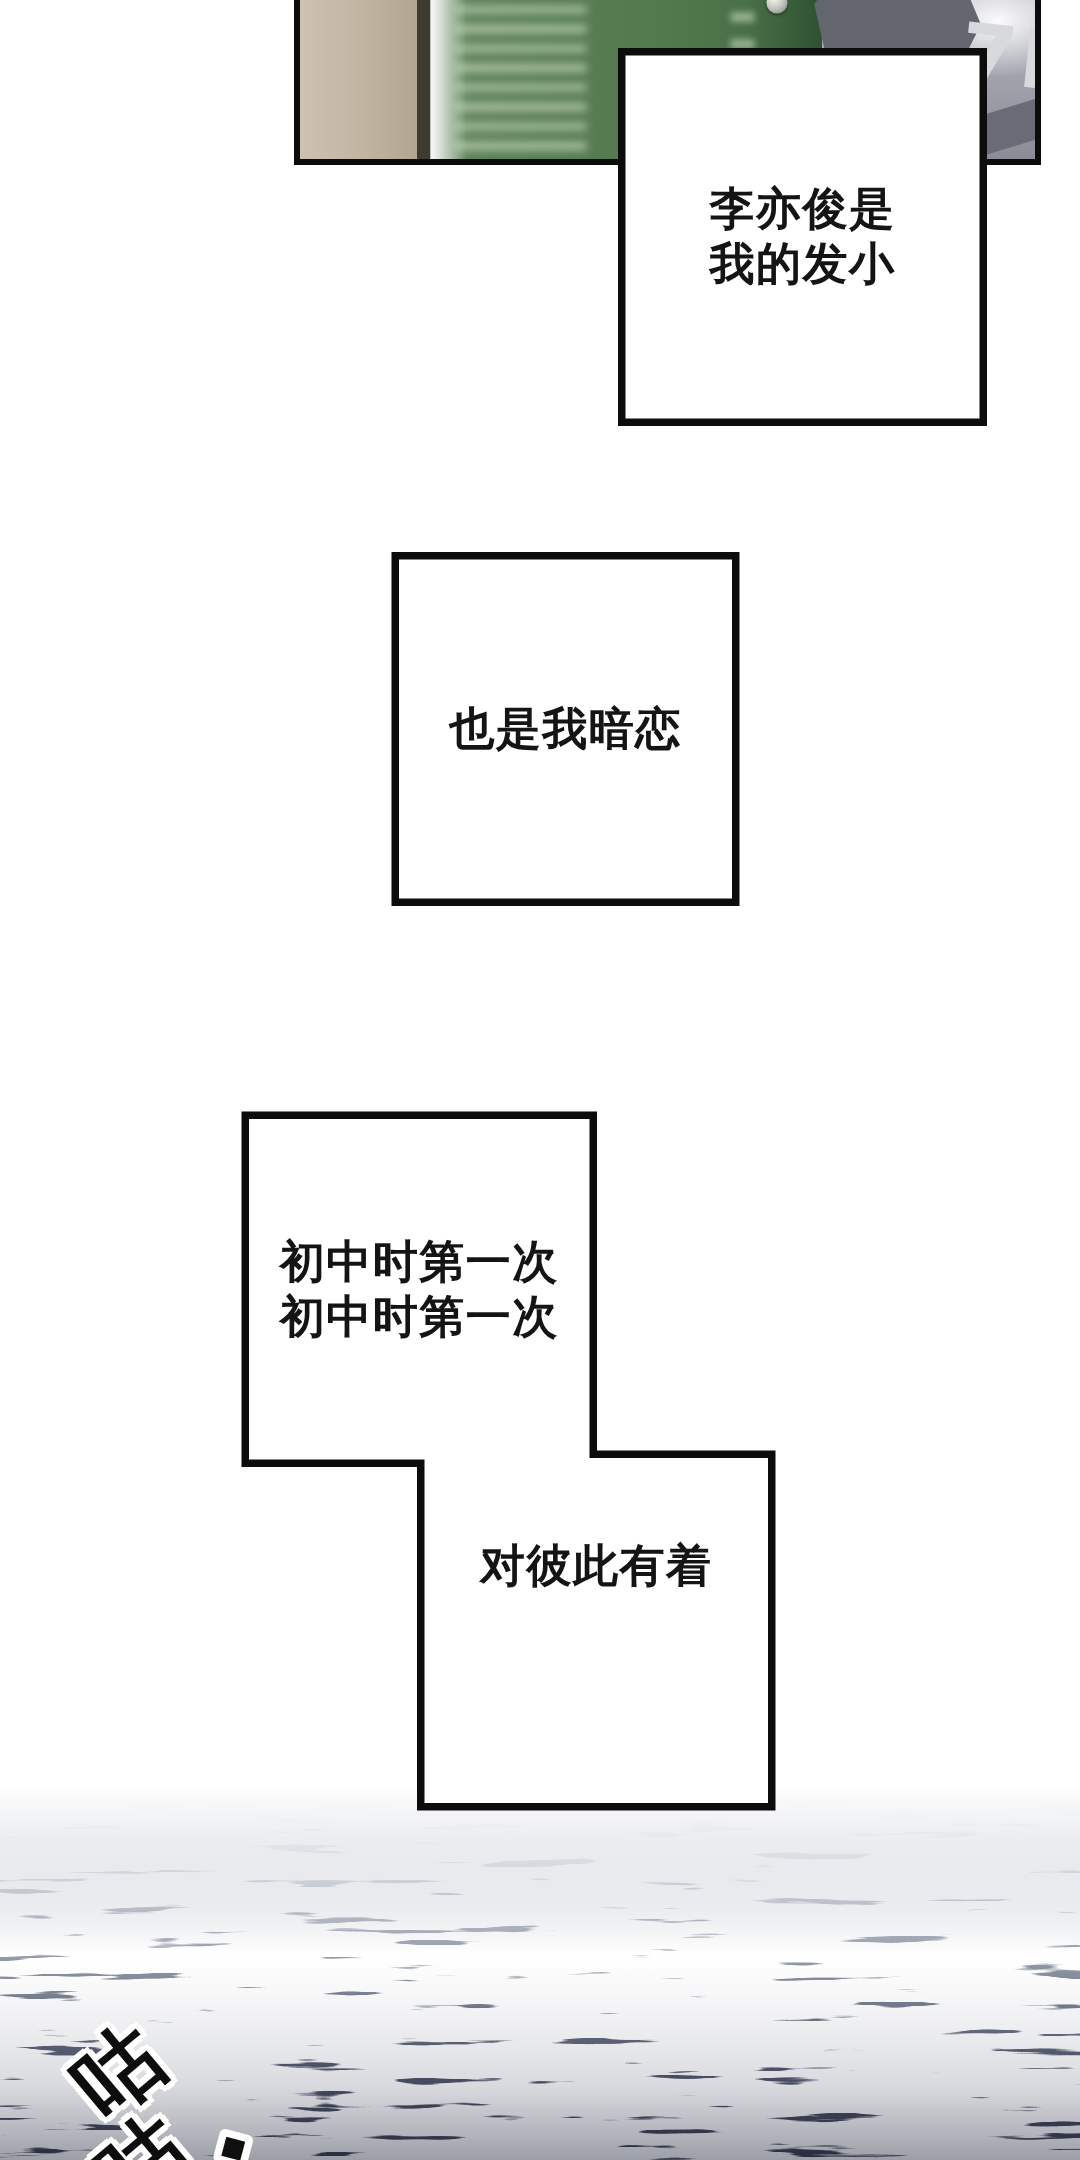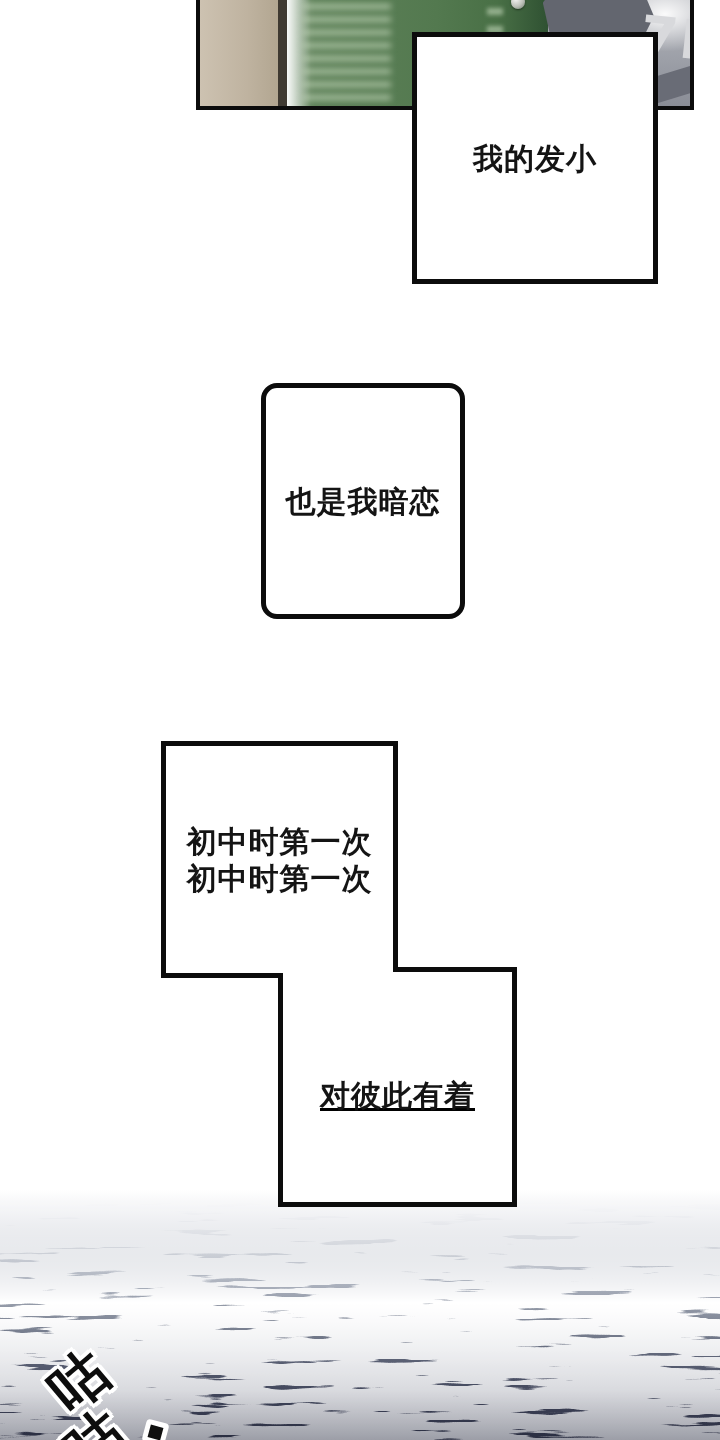--- a/index.html
+++ b/index.html
@@ -46,23 +46,23 @@
         transform:rotate(-17deg);}
 
   
   .caption{position:absolute;background:#ffffff;border:5px solid #0c0c0c;box-sizing:border-box;
         display:flex;align-items:center;justify-content:center;text-align:center;z-index:2;}
   .caption-free{position:absolute;display:flex;align-items:center;justify-content:center;
         z-index:4;}
   .cap-text{font-size:30px;line-height:37px;font-weight:600;color:#141414;letter-spacing:1px;}
   .cap-text span{display:block;}
   .cap-1{left:412px;top:32px;width:246px;height:252px;}
-  .cap-2{left:261px;top:383px;width:204px;height:236px;border-radius:16px;}
+  .cap-2{left:261px;top:368px;width:232px;height:236px;}
   .cap-3{left:163px;top:743px;width:233px;height:233px;}
-  .cap-4{left:280px;top:977px;width:235px;height:236px;text-decoration:underline;}
+  .cap-4{left:280px;top:926px;width:235px;height:236px;}
   .panels34{position:absolute;left:158px;top:738px;z-index:3;}
 
   
   .water{position:absolute;left:0;top:1190px;width:720px;height:250px;z-index:0;
         background:linear-gradient(180deg,#ffffff 0%,#f0f1f4 9%,#d5d8de 22%,#aab0bc 38%,
                    #7d8494 54%,#565c70 70%,#3b4055 85%,#292d40 100%);}
   .water svg{position:absolute;left:0;top:0;}
 
   
   .sfx-char{position:absolute;z-index:5;font-size:56px;font-weight:bold;color:#0d0d0d;
@@ -117,20 +117,21 @@
       <div class="emblem"></div>
       <div class="emblem-tri tri-1"></div>
       <div class="emblem-tri tri-2"></div>
       <div class="sign-letters">7PO</div>
       <div class="sign-ribbon"></div>
     </div>
   </div>
 
   <div class="caption cap-1">
     <div class="cap-text">
+      <span>李亦俊是</span>
       <span>我的发小</span>
     </div>
   </div>
 
   <div class="caption cap-2">
     <div class="cap-text">
       <span>也是我暗恋</span>
     </div>
   </div>
 

